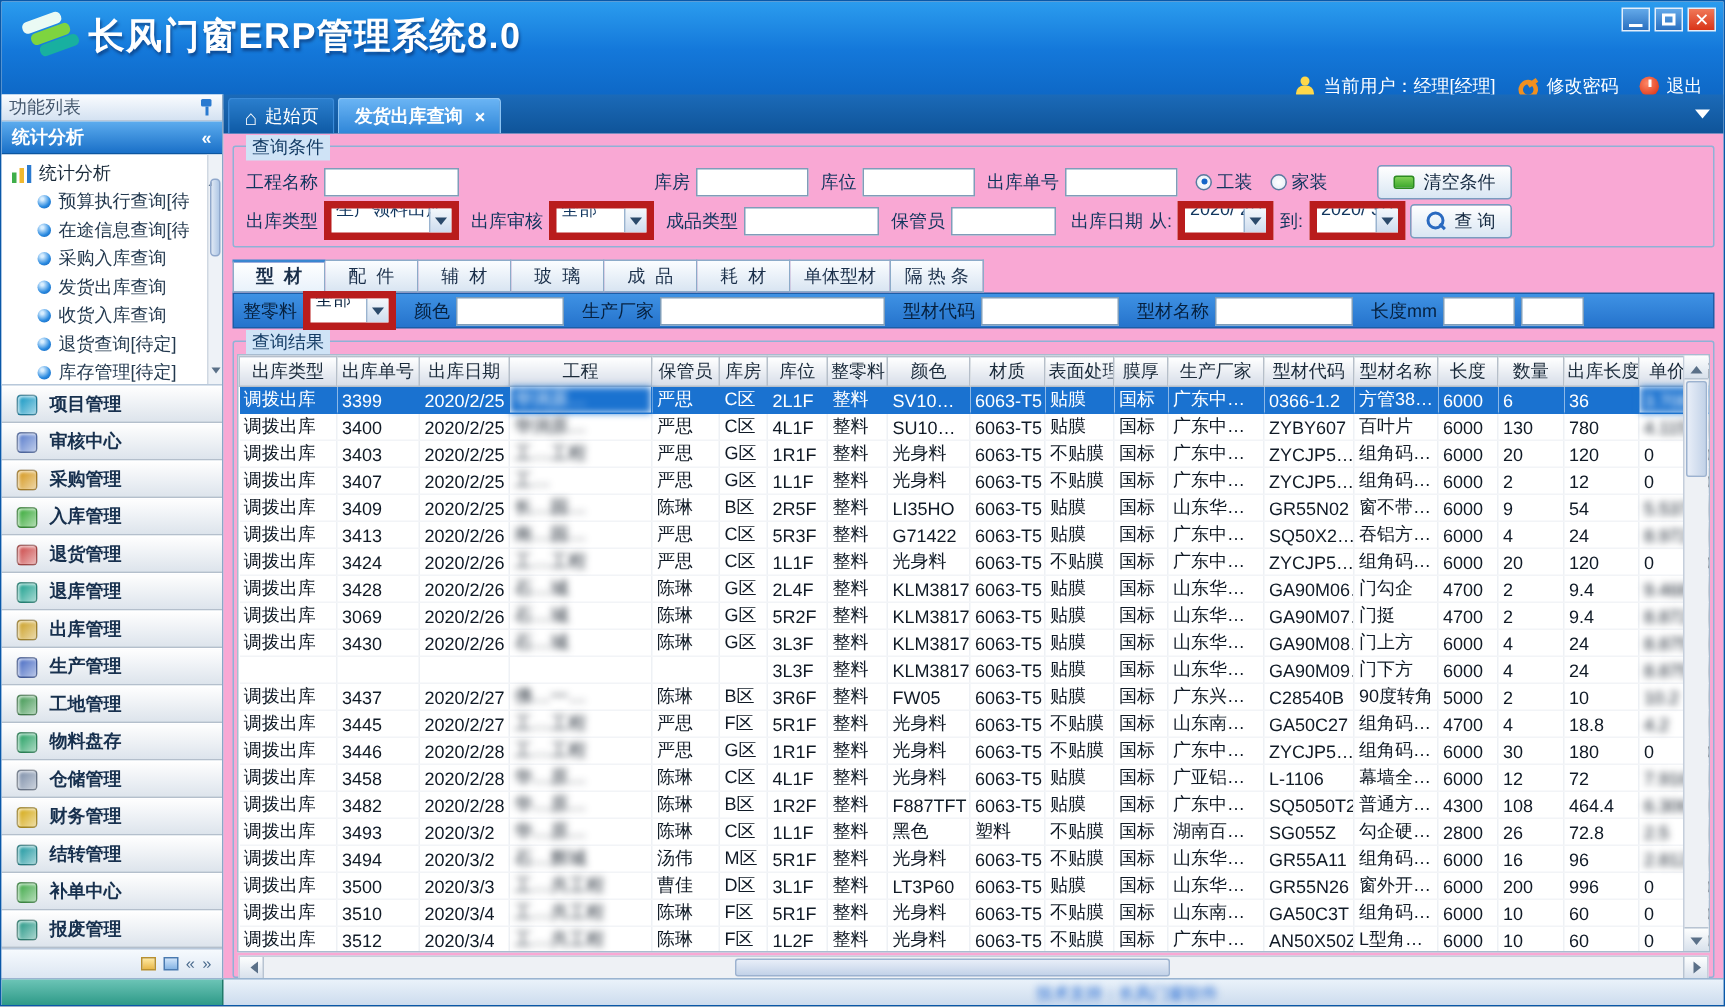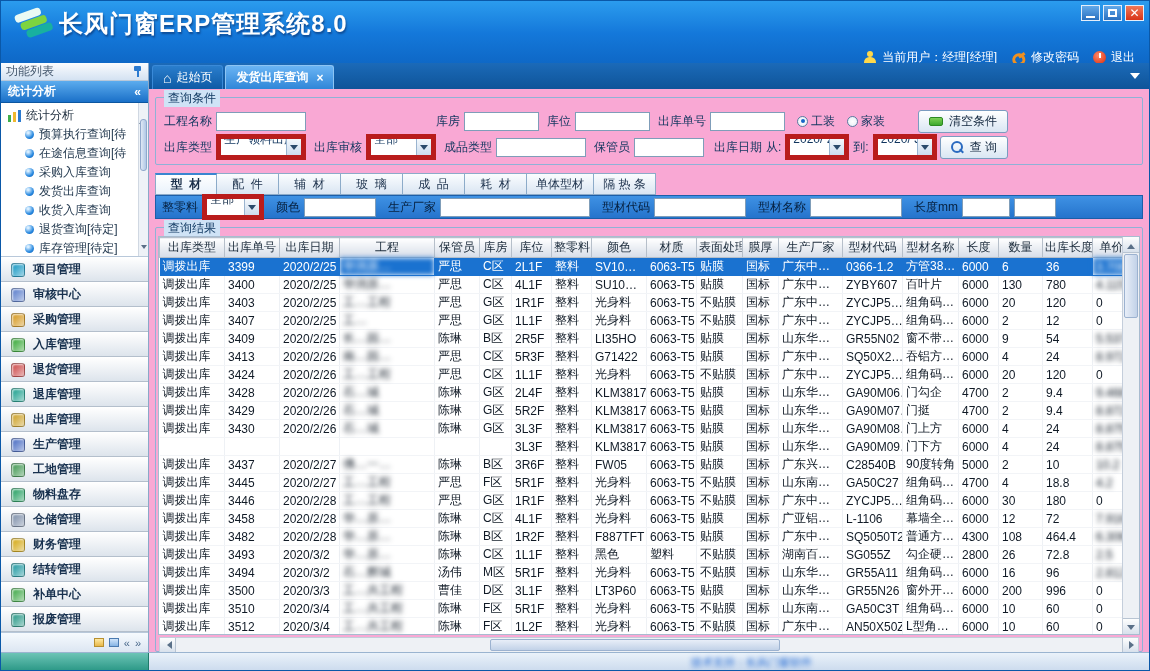--- a/index.html
+++ b/index.html
@@ -633,21 +633,21 @@
                   <td>GA90M06…</td>
                   <td>门勾企</td>
                   <td>4700</td>
                   <td>2</td>
                   <td>9.4</td>
                   <td class="blur">9.468</td>
                   <td class="blur">186</td>
                 </tr>
                 <tr>
                   <td>调拨出库</td>
-                  <td>3429</td>
+                  <td>3069</td>
                   <td>2020/2/26</td>
                   <td class="blur">石…城</td>
                   <td>陈琳</td>
                   <td>G区</td>
                   <td>5R2F</td>
                   <td>整料</td>
                   <td>KLM3817</td>
                   <td>6063-T5</td>
                   <td>贴膜</td>
                   <td>国标</td>

